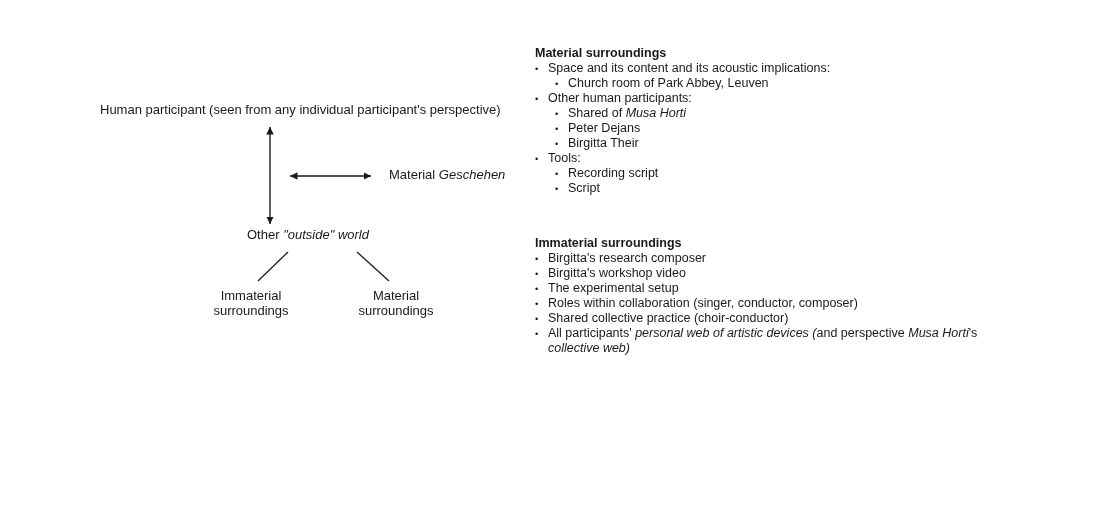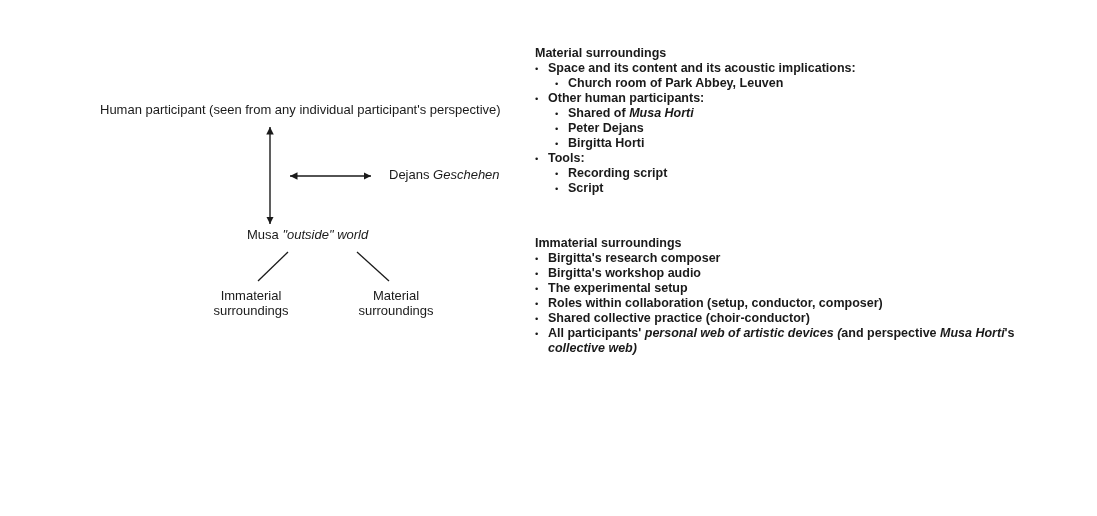--- a/index.html
+++ b/index.html
@@ -39,21 +39,21 @@
     font-weight: bold;
     margin: 0;
   }
   .right-col section.sec2 { margin-top: 40px; }
   .li { display: flex; align-items: baseline; }
   .li.l2 { margin-left: 20px; }
   .li .bullet {
     flex: 0 0 13px;
     font-size: 9.5px;
   }
-  .li .txt { flex: 1 1 auto; font-weight: bold; }
+  .li .txt { flex: 1 1 auto; }
 </style>
 </head>
 <body>
 
 <div class="stage">
 
   <svg class="overlay" width="1097" height="516" viewBox="0 0 1097 516">
     <defs>
       <marker id="ah" viewBox="0 0 10 10" refX="10" refY="5" markerWidth="7.5" markerHeight="7.5" markerUnits="userSpaceOnUse" orient="auto-start-reverse">
         <path d="M0,0 L10,5 L0,10 z" fill="#1a1a1a"></path>
@@ -61,25 +61,25 @@
     </defs>
     <line x1="270" y1="127" x2="270" y2="224" stroke="#1a1a1a" stroke-width="1.4" marker-start="url(#ah)" marker-end="url(#ah)"></line>
     <line x1="290" y1="176" x2="371" y2="176" stroke="#1a1a1a" stroke-width="1.4" marker-start="url(#ah)" marker-end="url(#ah)"></line>
     <line x1="288" y1="252" x2="258" y2="281" stroke="#1a1a1a" stroke-width="1.3"></line>
     <line x1="357" y1="252" x2="389" y2="281" stroke="#1a1a1a" stroke-width="1.3"></line>
   </svg>
 
   <div class="dlabel" style="left:100px; top:102px;">Human participant (seen from any individual participant's perspective)</div>
 
   <div class="dlabel" style="left:389px; top:167px;">
-    <span>Dejans </span><span class="it">Geschehen</span>
+    <span>Material </span><span class="it">Geschehen</span>
   </div>
 
   <div class="dlabel" style="left:247px; top:227px;">
-    <span>Musa </span><span class="it">"outside" world</span>
+    <span>Other </span><span class="it">"outside" world</span>
   </div>
 
   <div class="dlabel center2" style="left:200px; top:288px; width:102px;">Immaterial surroundings</div>
 
   <div class="dlabel center2" style="left:345px; top:288px; width:102px;">Material surroundings</div>
 
   <div class="right-col">
     <section>
       <div class="h">Material surroundings</div>
       <div class="list">
@@ -98,21 +98,21 @@
           <div class="li l2">
             <span class="bullet">•</span>
             <span class="txt"><span>Shared of </span><span class="it">Musa Horti</span></span>
           </div>
           <div class="li l2">
             <span class="bullet">•</span>
             <span class="txt"><span>Peter Dejans</span></span>
           </div>
           <div class="li l2">
             <span class="bullet">•</span>
-            <span class="txt"><span>Birgitta Horti</span></span>
+            <span class="txt"><span>Birgitta Their</span></span>
           </div>
           <div class="li l1">
             <span class="bullet">•</span>
             <span class="txt"><span>Tools:</span></span>
           </div>
           <div class="li l2">
             <span class="bullet">•</span>
             <span class="txt"><span>Recording script</span></span>
           </div>
           <div class="li l2">
@@ -123,29 +123,29 @@
     </section>
     <section class="sec2">
       <div class="h">Immaterial surroundings</div>
       <div class="list">
           <div class="li l1">
             <span class="bullet">•</span>
             <span class="txt"><span>Birgitta's research composer</span></span>
           </div>
           <div class="li l1">
             <span class="bullet">•</span>
-            <span class="txt"><span>Birgitta's workshop audio</span></span>
+            <span class="txt"><span>Birgitta's workshop video</span></span>
           </div>
           <div class="li l1">
             <span class="bullet">•</span>
             <span class="txt"><span>The experimental setup</span></span>
           </div>
           <div class="li l1">
             <span class="bullet">•</span>
-            <span class="txt"><span>Roles within collaboration (setup, conductor, composer)</span></span>
+            <span class="txt"><span>Roles within collaboration (singer, conductor, composer)</span></span>
           </div>
           <div class="li l1">
             <span class="bullet">•</span>
             <span class="txt"><span>Shared collective practice (choir-conductor)</span></span>
           </div>
           <div class="li l1">
             <span class="bullet">•</span>
             <span class="txt"><span>All participants' </span><span class="it">personal web of artistic devices (</span><span>and perspective </span><span class="it">Musa Horti</span><span>'s </span><br><span class="it">collective web)</span></span>
           </div>
         </div>

